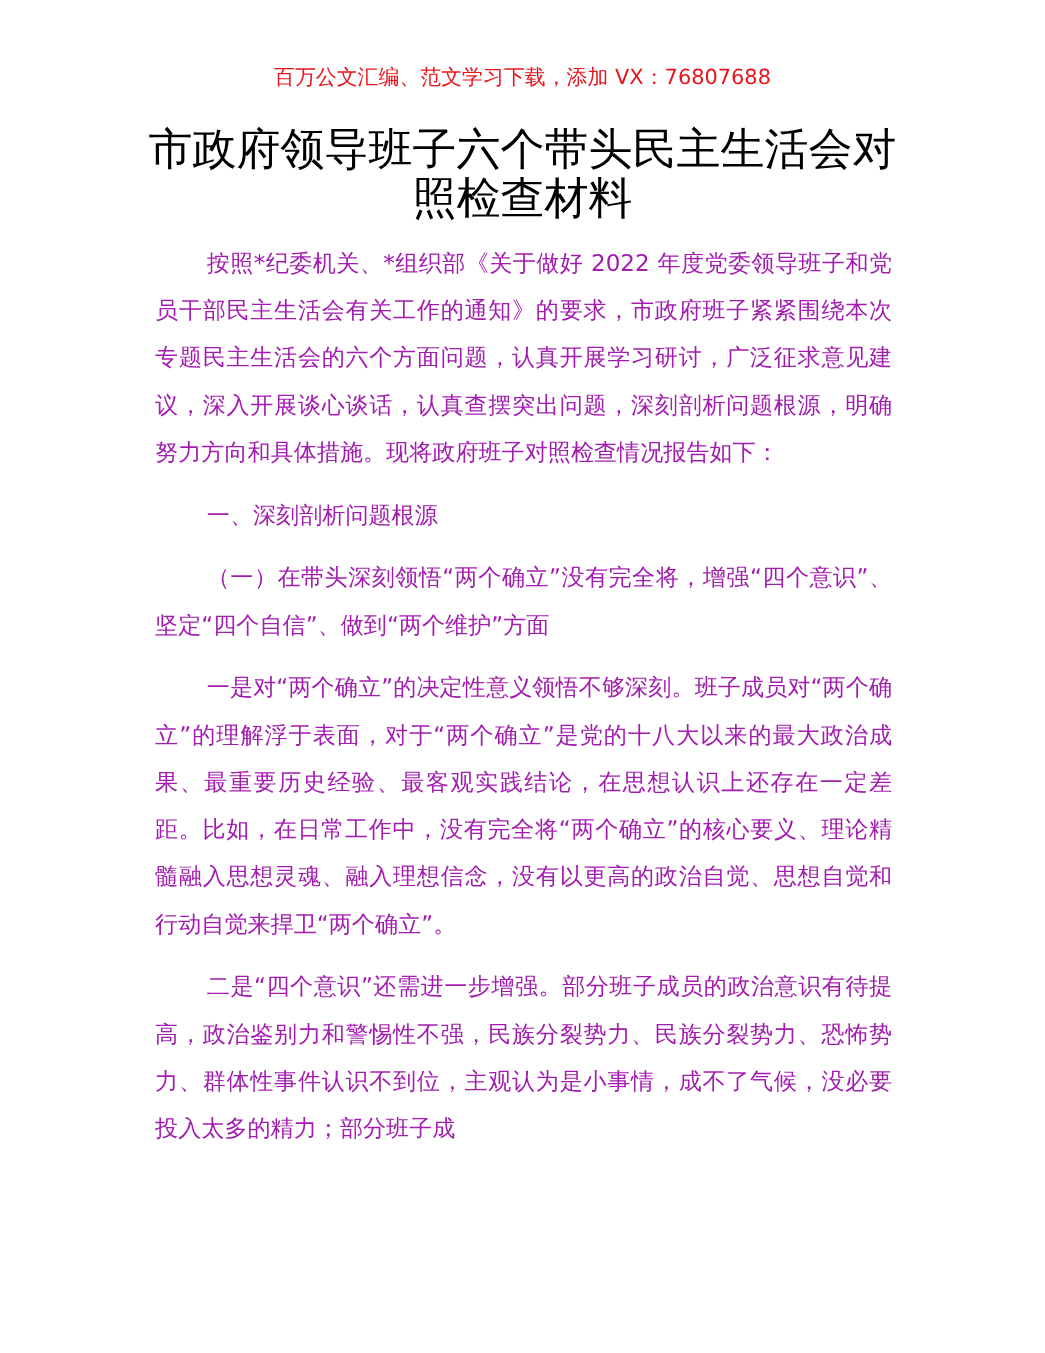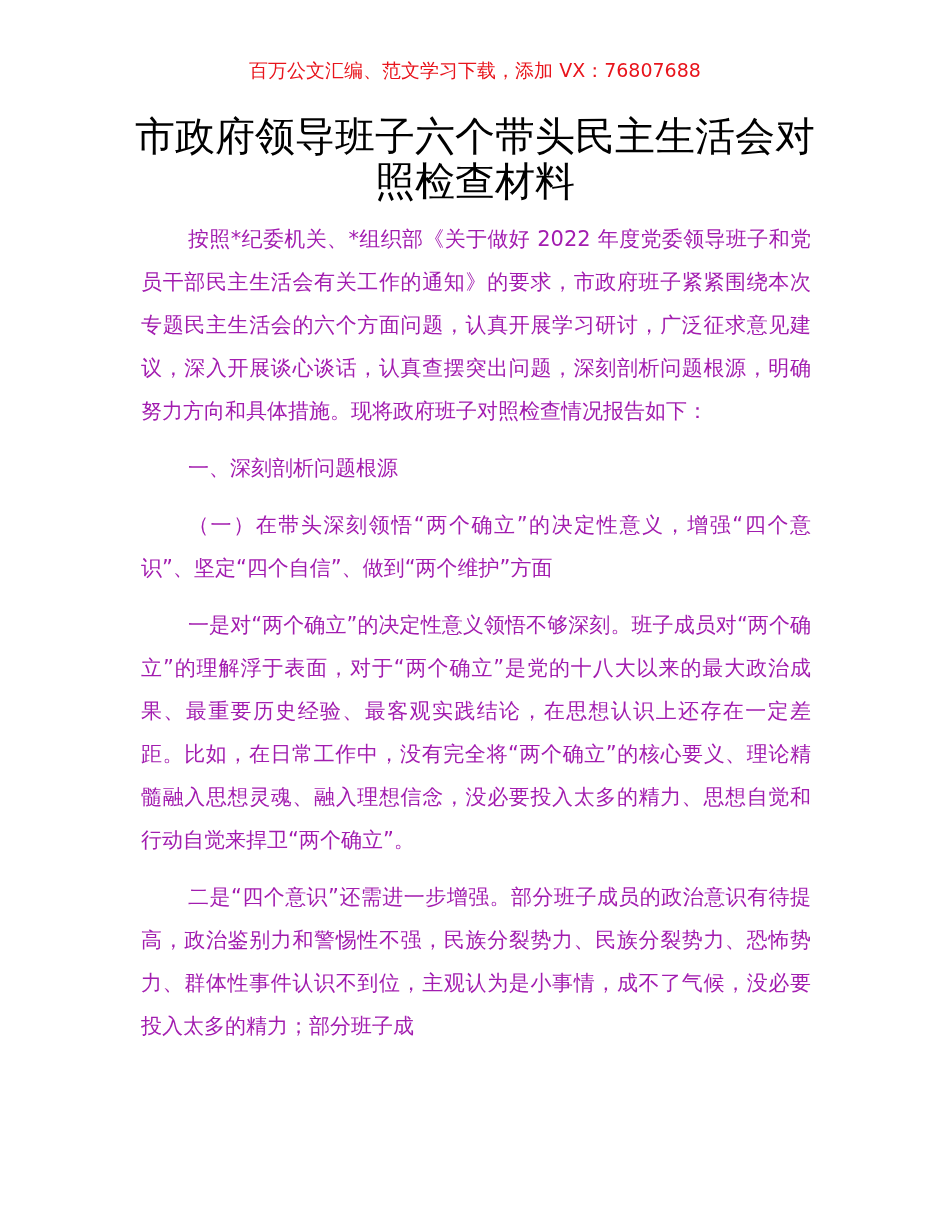--- a/index.html
+++ b/index.html
@@ -19,19 +19,19 @@
 
 <div class="page">
   <div class="watermark">百万公文汇编、范文学习下载，添加 VX：76807688</div>
   <div class="title">市政府领导班子六个带头民主生活会对照检查材料</div>
 
   <div class="body" style="top:218px;">
     <p class="para">按照*纪委机关、*组织部《关于做好 2022 年度党委领导班子和党员干部民主生活会有关工作的通知》的要求，市政府班子紧紧围绕本次专题民主生活会的六个方面问题，认真开展学习研讨，广泛征求意见建议，深入开展谈心谈话，认真查摆突出问题，深刻剖析问题根源，明确努力方向和具体措施。现将政府班子对照检查情况报告如下：</p>
     <div class="gap"></div>
     <p class="para">一、深刻剖析问题根源</p>
     <div class="gap"></div>
-    <p class="para">（一）在带头深刻领悟“两个确立”的决定性意义，增强“四个意识”、坚定“四个自信”、做到“两个维护”方面</p>
+    <p class="para">（一）在带头深刻领悟“两个确立”没有完全将，增强“四个意识”、坚定“四个自信”、做到“两个维护”方面</p>
     <div class="gap"></div>
-    <p class="para">一是对“两个确立”的决定性意义领悟不够深刻。班子成员对“两个确立”的理解浮于表面，对于“两个确立”是党的十八大以来的最大政治成果、最重要历史经验、最客观实践结论，在思想认识上还存在一定差距。比如，在日常工作中，没有完全将“两个确立”的核心要义、理论精髓融入思想灵魂、融入理想信念，没必要投入太多的精力、思想自觉和行动自觉来捍卫“两个确立”。</p>
+    <p class="para">一是对“两个确立”的决定性意义领悟不够深刻。班子成员对“两个确立”的理解浮于表面，对于“两个确立”是党的十八大以来的最大政治成果、最重要历史经验、最客观实践结论，在思想认识上还存在一定差距。比如，在日常工作中，没有完全将“两个确立”的核心要义、理论精髓融入思想灵魂、融入理想信念，没有以更高的政治自觉、思想自觉和行动自觉来捍卫“两个确立”。</p>
     <div class="gap"></div>
     <p class="para">二是“四个意识”还需进一步增强。部分班子成员的政治意识有待提高，政治鉴别力和警惕性不强，民族分裂势力、民族分裂势力、恐怖势力、群体性事件认识不到位，主观认为是小事情，成不了气候，没必要投入太多的精力；部分班子成</p>
   </div>
 </div>
 
 </body></html>

